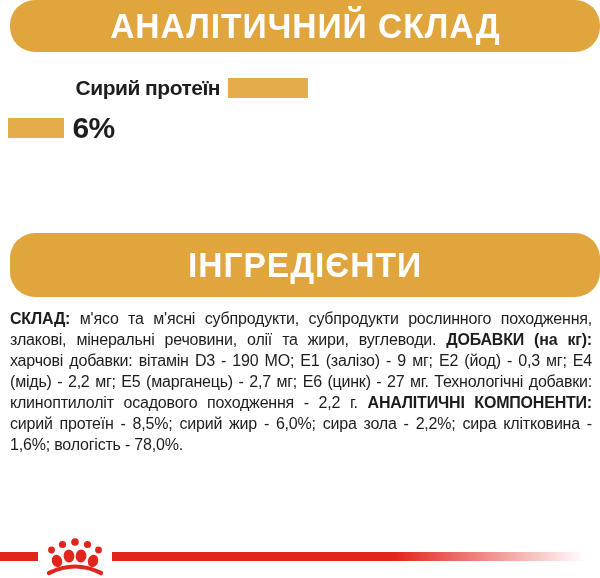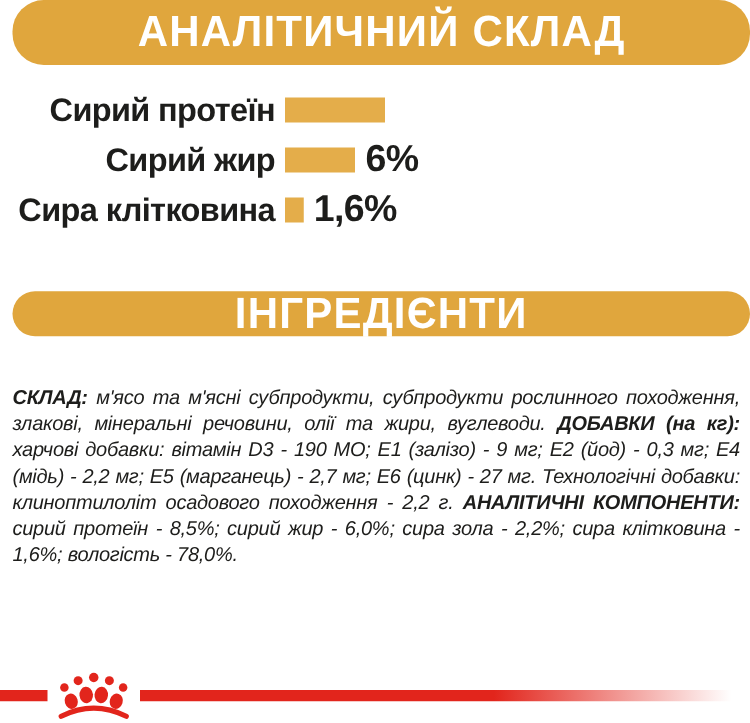--- a/index.html
+++ b/index.html
@@ -9,56 +9,55 @@
     background:var(--page_bg,#fff);
     font-family:"Liberation Sans","DejaVu Sans",sans-serif;
     overflow:hidden;
   }
   .banner{
     position:absolute;left:10px;right:0;
     background:var(--gold);
     display:flex;align-items:center;justify-content:center;border-radius:25px;
   }
   .banner-1{top:0;height:52px;}
-  .banner-2{top:233px;height:36px;}
+  .banner-2{top:233px;height:64px;}
   .banner-title{
     color:var(--white);
     font-weight:700;
     font-size:35px;
     letter-spacing:1px;
     transform:scaleX(.96);
     white-space:nowrap;
   }
   
   .chart{position:absolute;top:68px;left:0;right:0;}
   .chart-row{display:flex;align-items:center;height:40px;}
   .chart-label{
     width:220px;text-align:right;
-    font-weight:700;font-size:26px;letter-spacing:-0.5px;
+    font-weight:700;font-size:21px;letter-spacing:-0.5px;
     color:var(--text);
     flex:0 0 auto;
   }
   .chart-bar{
     height:20px;margin-left:8px;
     background:var(--bar_gold);
     flex:0 0 auto;
   }
   .chart-value{
     margin-left:8px;
     font-weight:700;font-size:30px;letter-spacing:-0.5px;
     color:var(--text);
     flex:0 0 auto;
   }
   
   .body-text{
     position:absolute;top:292px;left:10px;width:582px;
     font-size:16px;line-height:21px;letter-spacing:-0.2px;
     color:var(--text);
     text-align:justify;
-    font-style:italic;
   }
   .seg-bold{font-weight:700;}
   
   .footer{
     position:absolute;left:0;right:0;bottom:0;height:44px;
     display:flex;align-items:center;
   }
   .line-stub{width:38px;height:9px;background:var(--red);flex:0 0 auto;}
   .crown-svg{flex:0 0 auto;margin:2px 4px 0 4px;display:block;}
   .line-fade{
@@ -74,28 +73,22 @@
   <div class="banner banner-1">
     <span class="banner-title">АНАЛІТИЧНИЙ СКЛАД</span>
   </div>
 
   <div class="chart">
     <div class="chart-row">
       <div class="chart-label">Сирий протеїн</div>
       <div class="chart-bar" style="width: 79.9px;"></div>
     </div>
     <div class="chart-row">
-      <div class="chart-label">Сирий жир</div>
       <div class="chart-bar" style="width: 56.4px;"></div>
       <div class="chart-value">6%</div>
-    </div>
-    <div class="chart-row">
-      <div class="chart-label">Сира клітковина</div>
-      <div class="chart-bar" style="width: 15.04px;"></div>
-      <div class="chart-value">1,6%</div>
     </div>
   </div>
 
   <div class="banner banner-2">
     <span class="banner-title">ІНГРЕДІЄНТИ</span>
   </div>
 
   <p class="body-text"><span class="seg-bold">СКЛАД:</span><span> м'ясо та м'ясні субпродукти, субпродукти рослинного походження, злакові, мінеральні речовини, олії та жири, вуглеводи. </span><span class="seg-bold">ДОБАВКИ (на кг):</span><span> харчові добавки: вітамін D3 - 190 МО; Е1 (залізо) - 9 мг; Е2 (йод) - 0,3 мг; Е4 (мідь) - 2,2 мг; Е5 (марганець) - 2,7 мг; Е6 (цинк) - 27 мг. Технологічні добавки: клиноптилоліт осадового походження - 2,2 г. </span><span class="seg-bold">АНАЛІТИЧНІ КОМПОНЕНТИ:</span><span> сирий протеїн - 8,5%; сирий жир - 6,0%; сира зола - 2,2%; сира клітковина - 1,6%; вологість - 78,0%.</span></p>
 
   <div class="footer">

